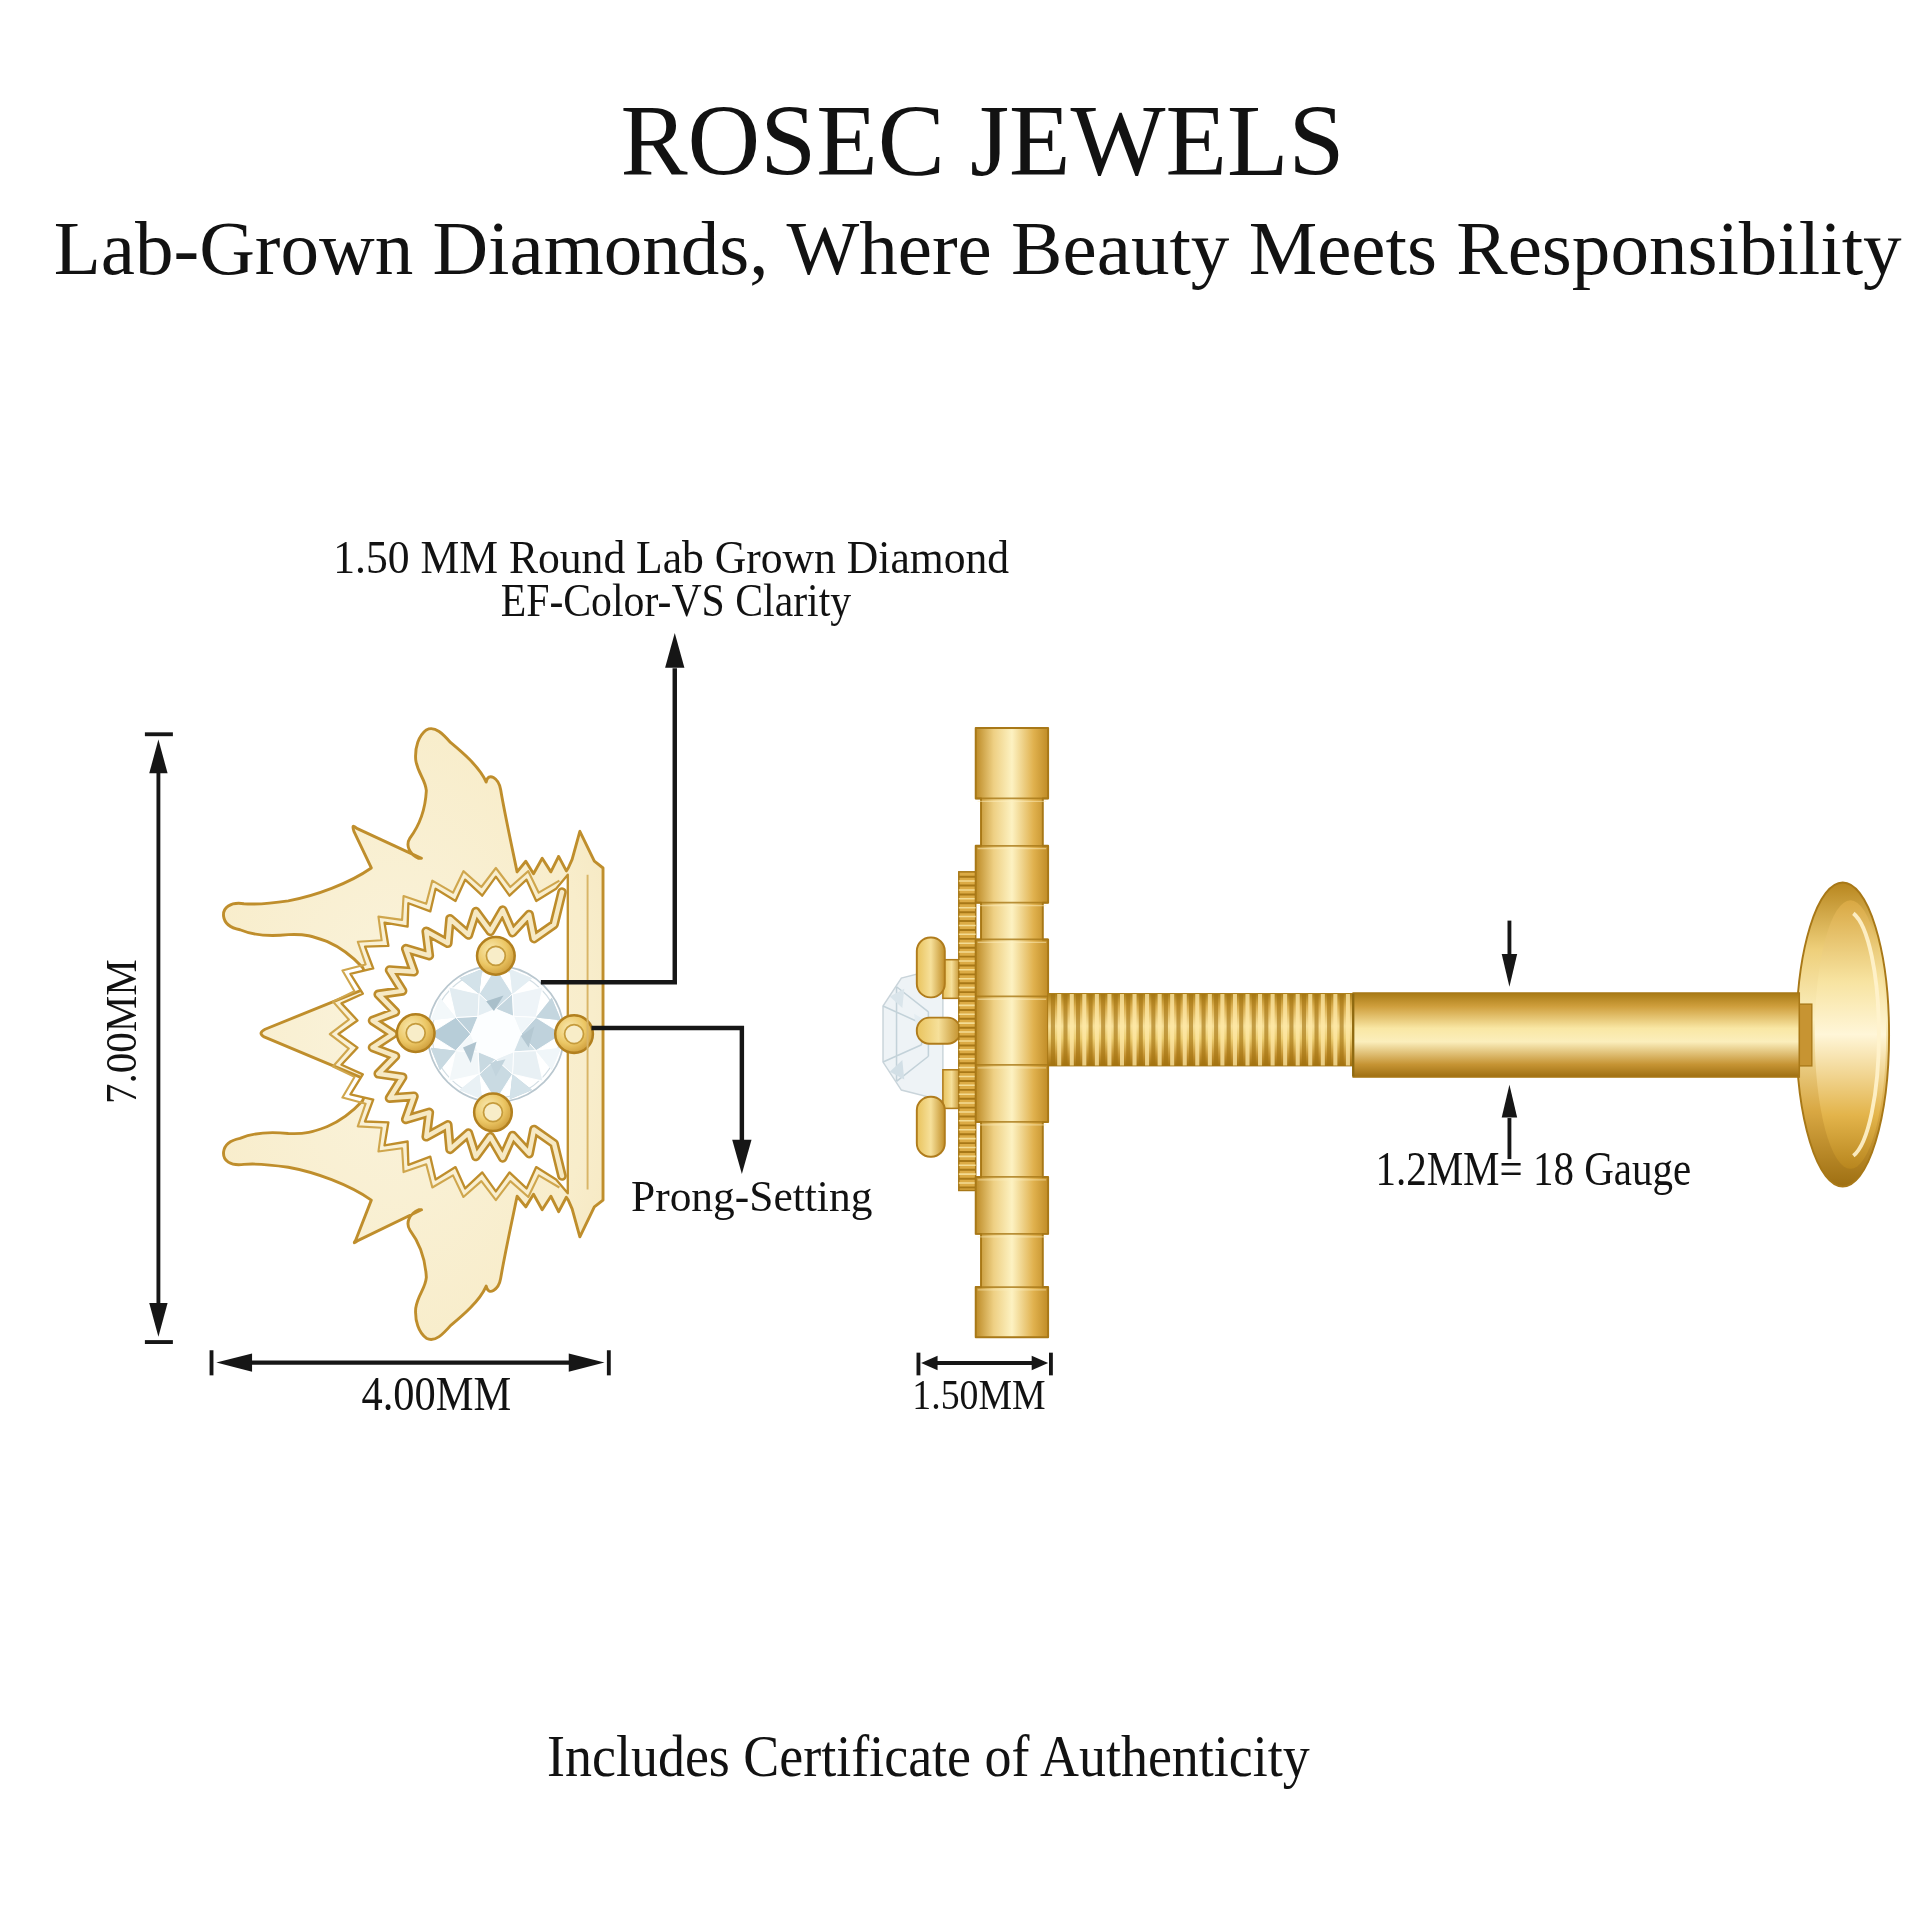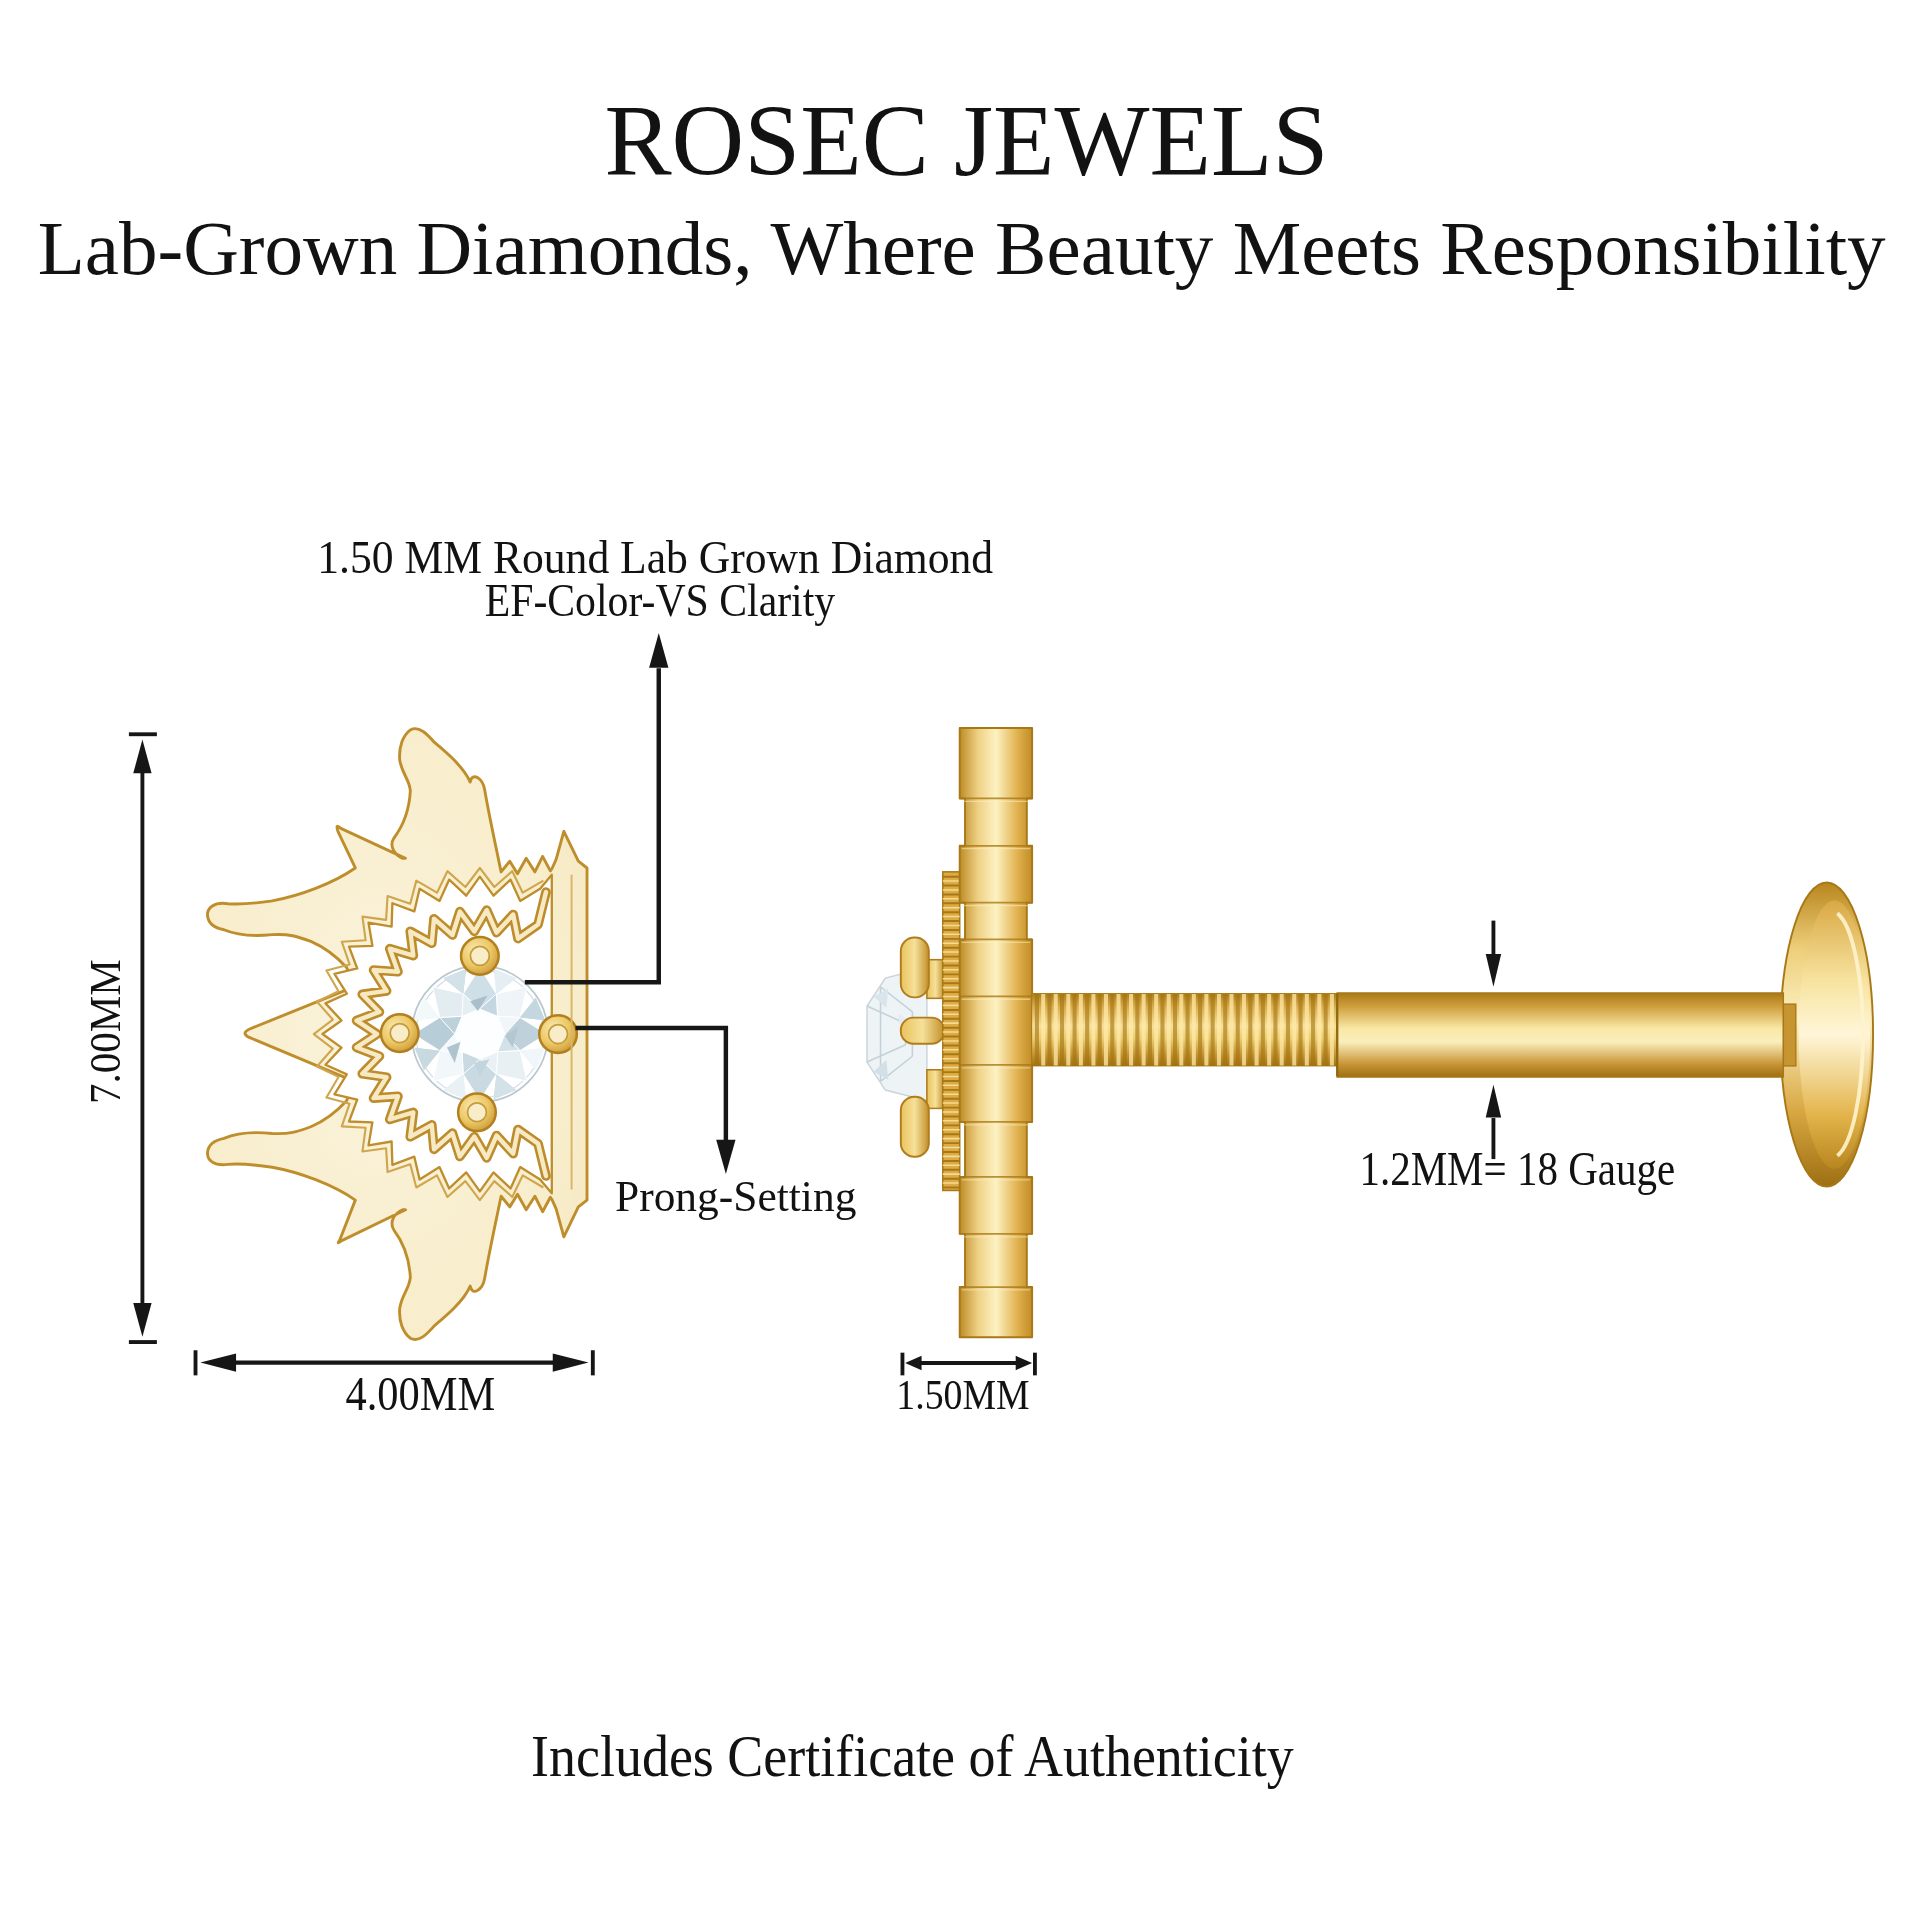--- a/index.html
+++ b/index.html
@@ -1,15 +1,15 @@
 <!DOCTYPE html>
 <html><head><meta charset="utf-8">
 <style>
 html,body{margin:0;padding:0;background:#fff;}
-#page{position:relative;width:1886px;height:1931px;overflow:hidden;}
+#page{position:relative;width:1886px;height:1931px;overflow:hidden;padding-left:16px;}
 </style></head>
 <body>
 <div id="page"><svg width="1931" height="1931" viewBox="0 0 2000 2000">
 <defs>
 <radialGradient id="gSun" cx="0.45" cy="0.5" r="0.75">
   <stop offset="0" stop-color="#faf3dc"></stop>
           <stop offset="0.7" stop-color="#f8edcb"></stop>
           <stop offset="1" stop-color="#f4e5bc"></stop>
 </radialGradient>
 <radialGradient id="gProng" cx="0.38" cy="0.35" r="0.75">

